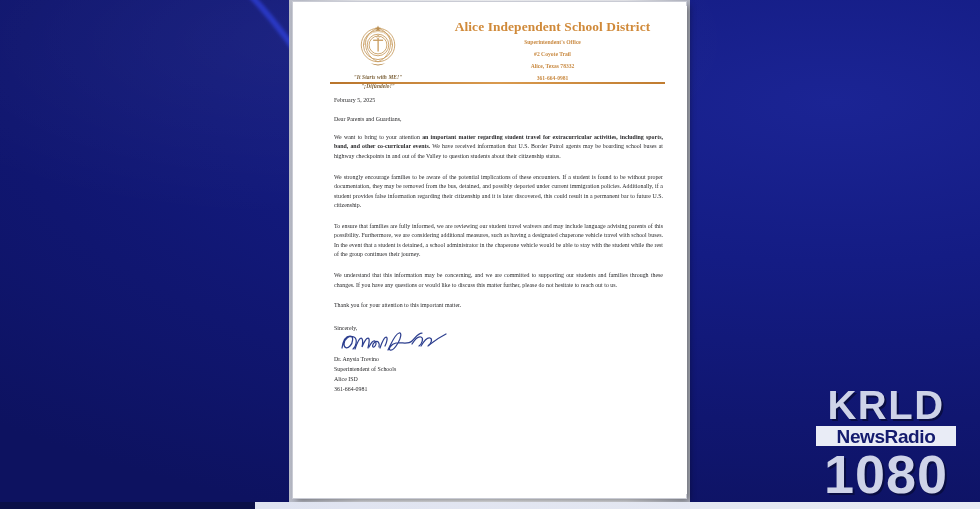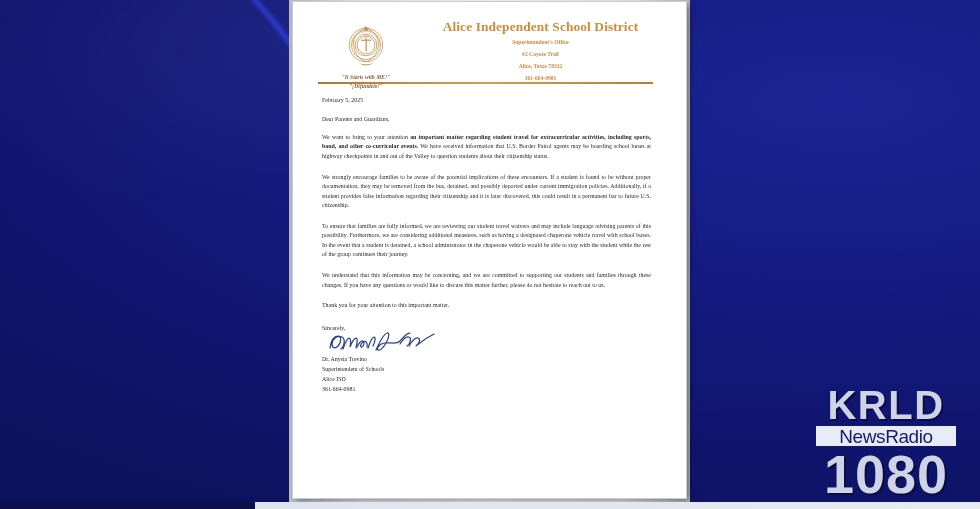--- a/index.html
+++ b/index.html
@@ -76,21 +76,21 @@
   #doc-outer-edge {
     position: absolute;
     left: 289px;
     top: 0px;
     width: 401px;
     height: 502px;
     background: linear-gradient(90deg, #b9bcc8 0%, #e9eaef 18%, #f4f5f8 50%, #e9eaef 84%, #b4b7c3 100%);
   }
   #page {
     position: absolute;
-    left: 296px;
+    left: 308px;
     top: 6px;
     width: 379px;
     height: 488px;
     background: #fff;
     overflow: hidden;
   }
 
   
   .letterhead {
     position: relative;
@@ -209,21 +209,21 @@
     letter-spacing: 1.5px;
     text-shadow: 2px 2px 0 rgba(8,12,60,0.85);
   }
   #krld .newsradio-bar {
     background: #e9ecf6;
     margin: 1px 6px 1px 6px;
     padding: 1px 0 0 0;
   }
   #krld .newsradio {
     font-size: 19px;
-    font-weight: normal;
+    font-weight: bold;
     color: #141b6e;
     letter-spacing: -0.4px;
   }
   #krld .freq {
     font-size: 54px;
     font-weight: bold;
     color: #ced3e8;
     letter-spacing: 1px;
     text-shadow: 2px 2px 0 rgba(8,12,60,0.85);
   }

